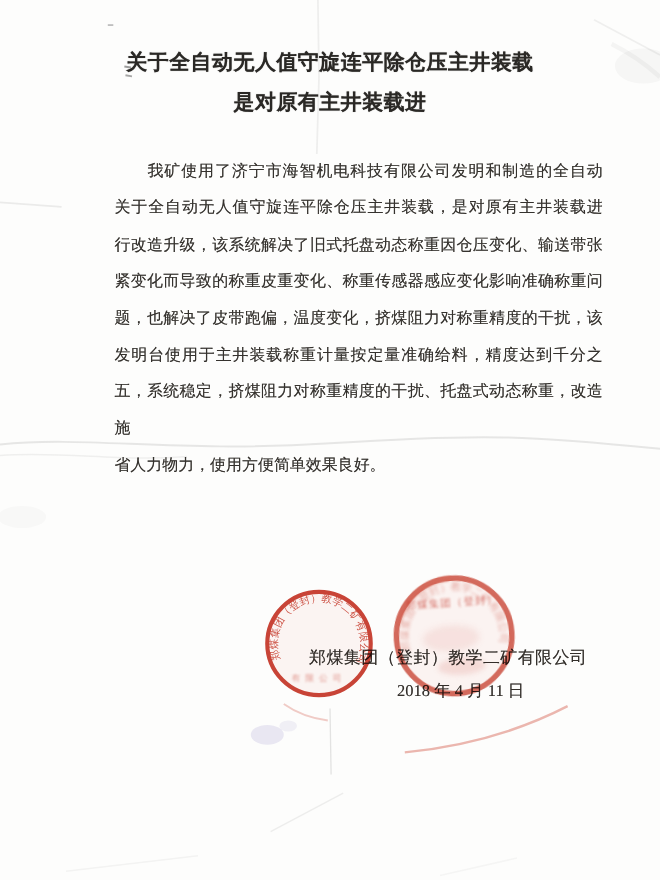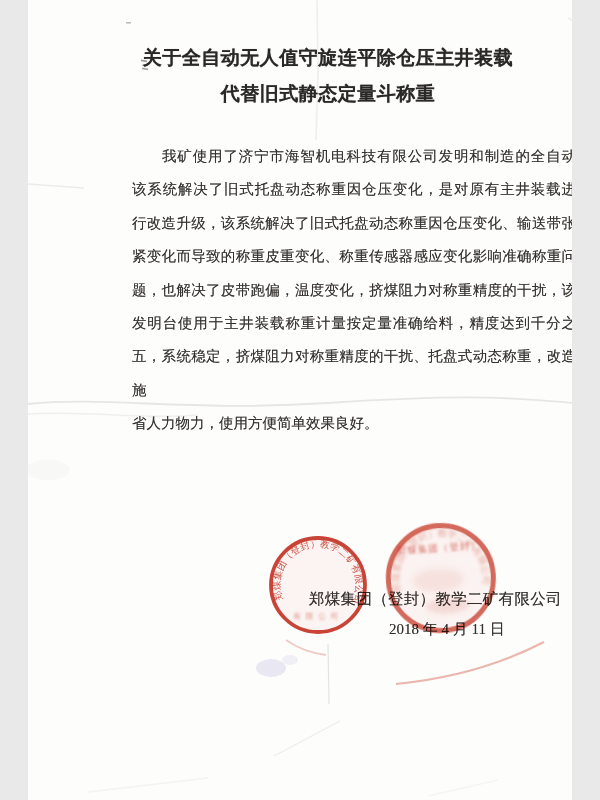--- a/index.html
+++ b/index.html
@@ -1,17 +1,17 @@
 <!DOCTYPE html>
 <html><head>
 <meta charset="utf-8">
 <style>
   html,body{margin:0;padding:0;background:#e9e9e9;}
   .page{
-    position:relative;width:544px;height:800px;margin:0 auto;
+    position:relative;width:600px;height:800px;margin:0 auto;
     background:#fdfdfc;overflow:hidden;
     font-family:"Liberation Serif","DejaVu Serif",serif;
     color:#34312d;
   }
   
   .title-block{position:absolute;top:40px;left:0;width:600px;text-align:center;}
   .title-line{
     font-size:19px;font-weight:bold;line-height:36px;color:#2a2825;
     text-shadow:0 0 0.7px rgba(42,40,37,.65);letter-spacing:.5px;
   }
@@ -73,26 +73,26 @@
 
     <path d="M368,684 Q450,676 516,642" stroke="rgba(207,74,58,0.40)" stroke-width="2.2" fill="none"></path>
     <path d="M258,640 Q275,652 298,655" stroke="rgba(207,74,58,0.28)" stroke-width="1.8" fill="none"></path>
 
     <ellipse cx="585" cy="60" rx="26" ry="16" fill="rgba(120,120,120,0.05)"></ellipse>
     <ellipse cx="20" cy="470" rx="22" ry="10" fill="rgba(120,120,120,0.04)"></ellipse>
   </svg>
 
   <div class="title-block">
     <div class="title-line">关于全自动无人值守旋连平除仓压主井装载</div>
-    <div class="title-line">代替旧式静态定量斗称重</div>
+    <div class="title-line">是对原有主井装载进</div>
   </div>
 
   <div class="body-block">
     <div class="bline indent">我矿使用了济宁市海智机电科技有限公司发明和制造的全自动</div>
-    <div class="bline">该系统解决了旧式托盘动态称重因仓压变化，是对原有主井装载进</div>
+    <div class="bline">关于全自动无人值守旋连平除仓压主井装载，是对原有主井装载进</div>
     <div class="bline">行改造升级，该系统解决了旧式托盘动态称重因仓压变化、输送带张</div>
     <div class="bline">紧变化而导致的称重皮重变化、称重传感器感应变化影响准确称重问</div>
     <div class="bline">题，也解决了皮带跑偏，温度变化，挤煤阻力对称重精度的干扰，该</div>
     <div class="bline">发明台使用于主井装载称重计量按定量准确给料，精度达到千分之</div>
     <div class="bline">五，系统稳定，挤煤阻力对称重精度的干扰、托盘式动态称重，改造施</div>
     <div class="bline last">省人力物力，使用方便简单效果良好。</div>
   </div>
 
   <div class="company-line">郑煤集团（登封）教学二矿有限公司</div>
   <div class="date-line">2018 年 4 月 11 日</div>

